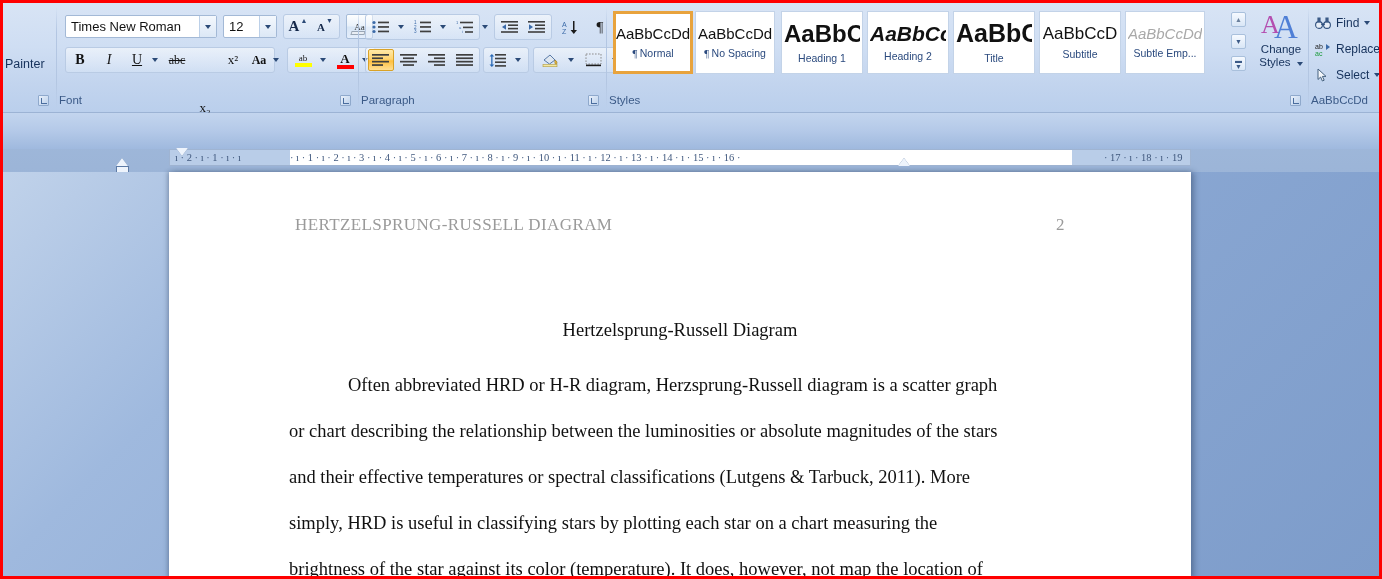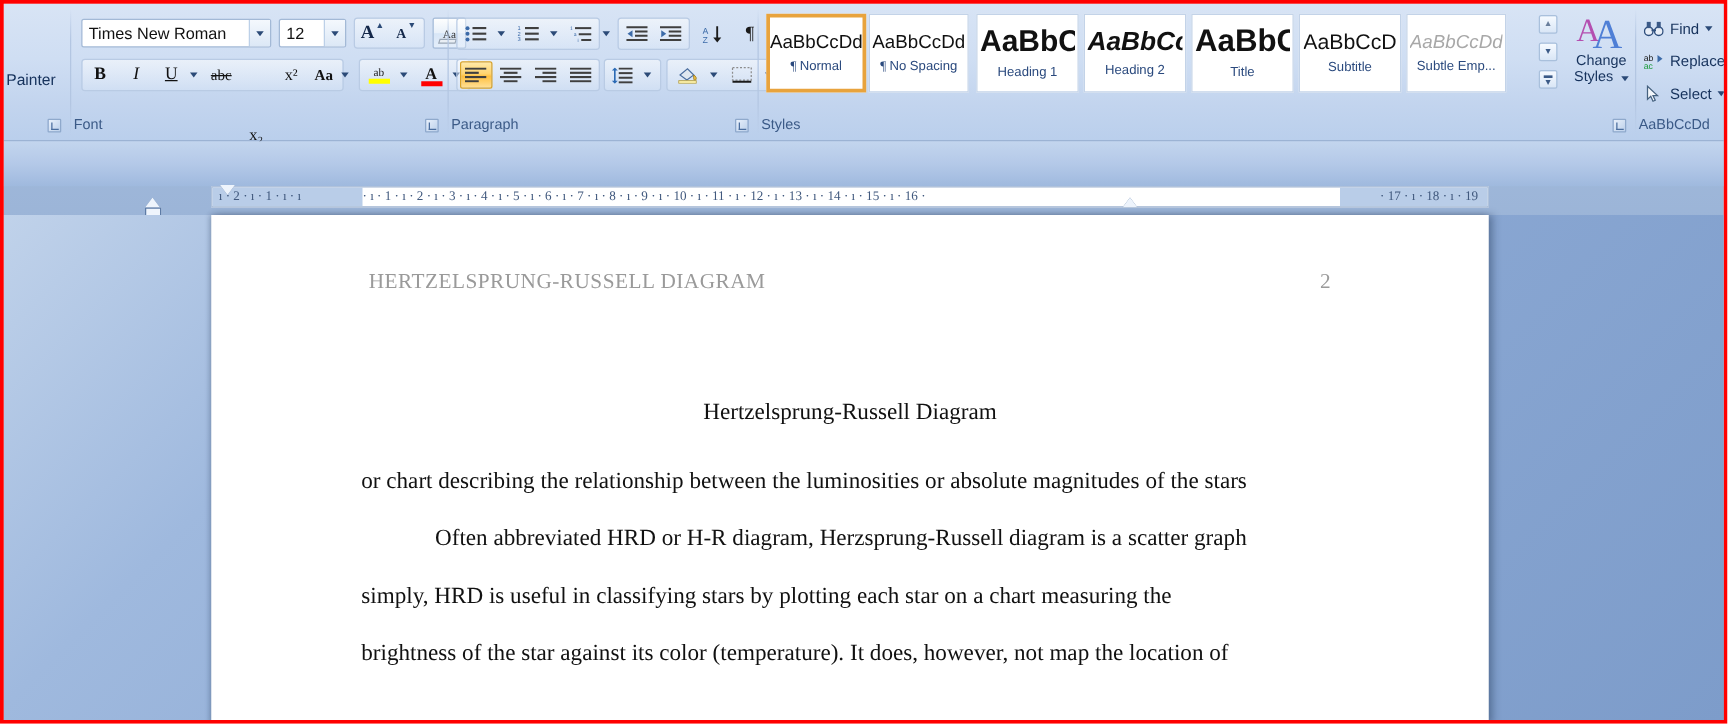--- a/index.html
+++ b/index.html
@@ -523,19 +523,20 @@
 
   <div class="page">
     <div class="hdr">
       <span>HERTZELSPRUNG-RUSSELL  DIAGRAM</span>
       <span>2</span>
     </div>
 
     <div class="doctitle">Hertzelsprung-Russell Diagram</div>
 
     <div class="body-para" id="body-para">
+        <div class="bline first">Often abbreviated HRD  or H-R diagram, Herzsprung-Russell diagram is a scatter graph</div>
         <div class="bline">or chart describing the relationship between the luminosities or absolute magnitudes of the stars</div>
-        <div class="bline first">Often abbreviated HRD  or H-R diagram, Herzsprung-Russell diagram is a scatter graph</div>
+        <div class="bline">and their effective temperatures or spectral classifications (Lutgens &amp; Tarbuck, 2011). More</div>
         <div class="bline">simply, HRD  is useful in classifying stars by plotting each star on a chart measuring the</div>
         <div class="bline">brightness of the star against its color (temperature). It does, however, not map the location of</div>
       </div>
   </div>
 </div>
 
 </body></html>

